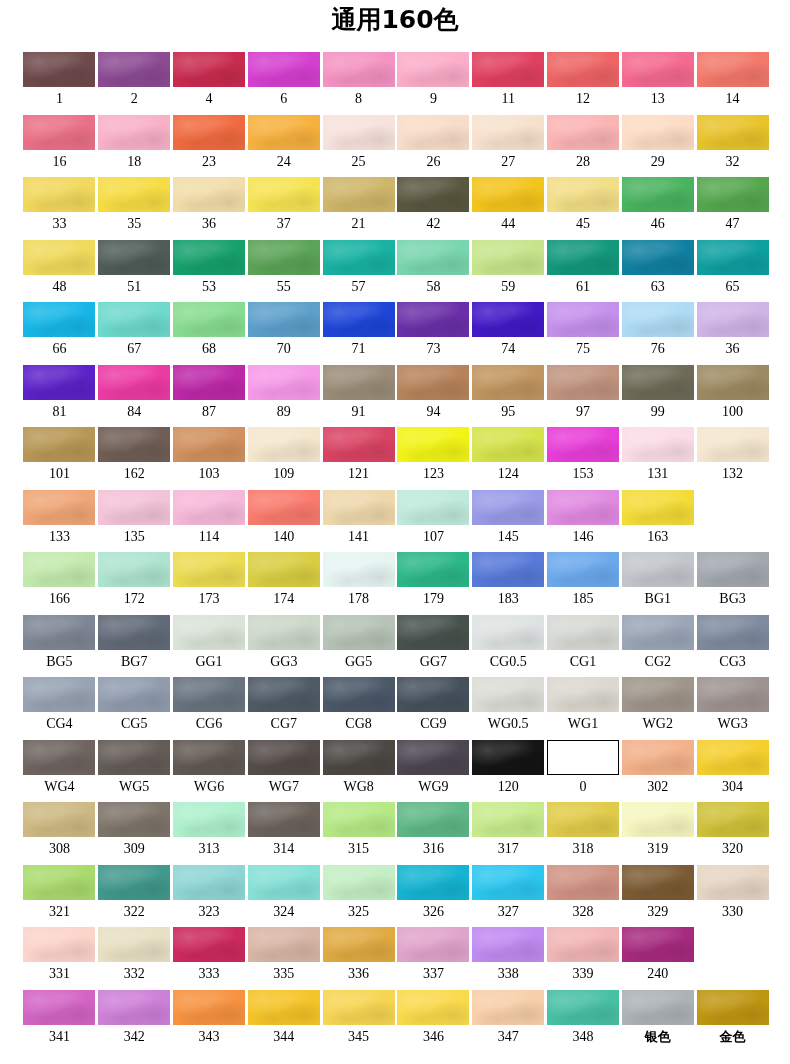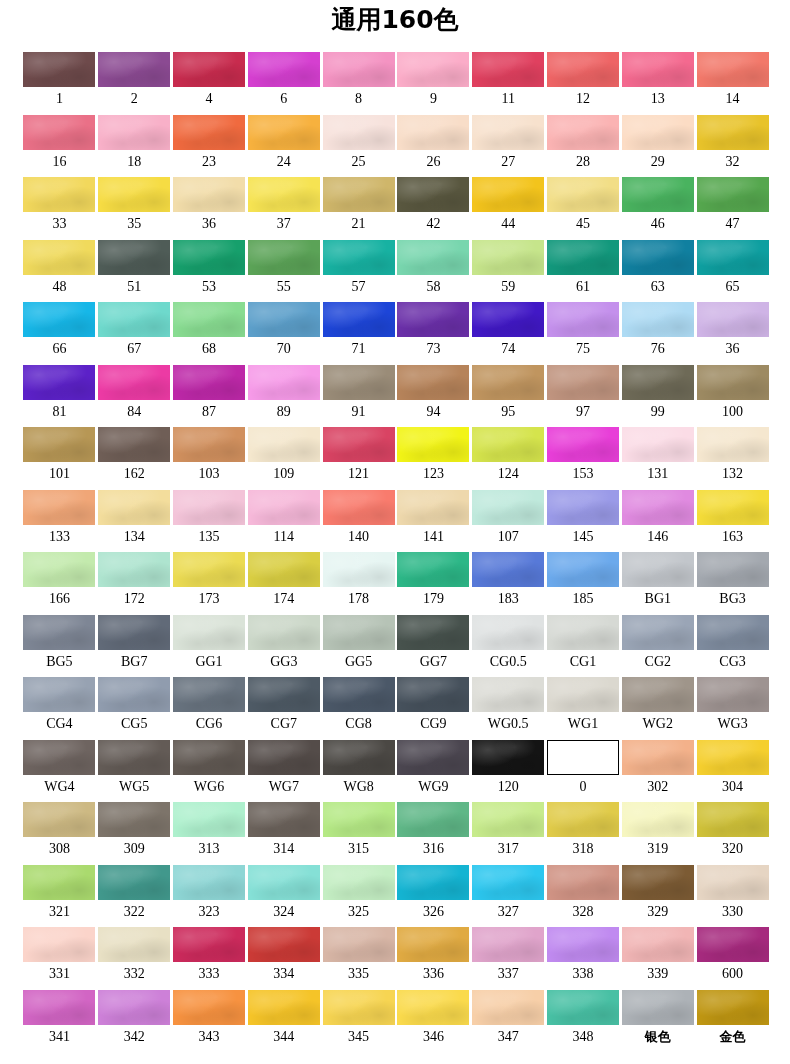--- a/index.html
+++ b/index.html
@@ -394,24 +394,20 @@
           <div class="swatch-chip" style="background-color: rgb(245, 231, 207);"></div>
           <div class="swatch-label">132</div>
         </div>
       </div>
       <div class="swatch-row">
         <div class="swatch-cell">
           <div class="swatch-chip" style="background-color: rgb(240, 166, 119);"></div>
           <div class="swatch-label">133</div>
         </div>
         <div class="swatch-cell">
-          <div class="swatch-chip" style="background-color: rgb(243, 221, 156);"></div>
-          <div class="swatch-label">134</div>
-        </div>
-        <div class="swatch-cell">
           <div class="swatch-chip" style="background-color: rgb(243, 195, 216);"></div>
           <div class="swatch-label">135</div>
         </div>
         <div class="swatch-cell">
           <div class="swatch-chip" style="background-color: rgb(246, 184, 217);"></div>
           <div class="swatch-label">114</div>
         </div>
         <div class="swatch-cell">
           <div class="swatch-chip" style="background-color: rgb(249, 123, 109);"></div>
           <div class="swatch-label">140</div>
@@ -696,24 +692,20 @@
         </div>
         <div class="swatch-cell">
           <div class="swatch-chip" style="background-color: rgb(232, 224, 196);"></div>
           <div class="swatch-label">332</div>
         </div>
         <div class="swatch-cell">
           <div class="swatch-chip" style="background-color: rgb(204, 42, 92);"></div>
           <div class="swatch-label">333</div>
         </div>
         <div class="swatch-cell">
-          <div class="swatch-chip" style="background-color: rgb(203, 58, 54);"></div>
-          <div class="swatch-label">334</div>
-        </div>
-        <div class="swatch-cell">
           <div class="swatch-chip" style="background-color: rgb(216, 182, 166);"></div>
           <div class="swatch-label">335</div>
         </div>
         <div class="swatch-cell">
           <div class="swatch-chip" style="background-color: rgb(224, 170, 66);"></div>
           <div class="swatch-label">336</div>
         </div>
         <div class="swatch-cell">
           <div class="swatch-chip" style="background-color: rgb(224, 164, 203);"></div>
           <div class="swatch-label">337</div>
@@ -721,21 +713,21 @@
         <div class="swatch-cell">
           <div class="swatch-chip" style="background-color: rgb(192, 138, 240);"></div>
           <div class="swatch-label">338</div>
         </div>
         <div class="swatch-cell">
           <div class="swatch-chip" style="background-color: rgb(241, 181, 181);"></div>
           <div class="swatch-label">339</div>
         </div>
         <div class="swatch-cell">
           <div class="swatch-chip" style="background-color: rgb(166, 42, 126);"></div>
-          <div class="swatch-label">600</div>
+          <div class="swatch-label">240</div>
         </div>
       </div>
       <div class="swatch-row">
         <div class="swatch-cell">
           <div class="swatch-chip" style="background-color: rgb(210, 101, 196);"></div>
           <div class="swatch-label">341</div>
         </div>
         <div class="swatch-cell">
           <div class="swatch-chip" style="background-color: rgb(205, 128, 216);"></div>
           <div class="swatch-label">342</div>

